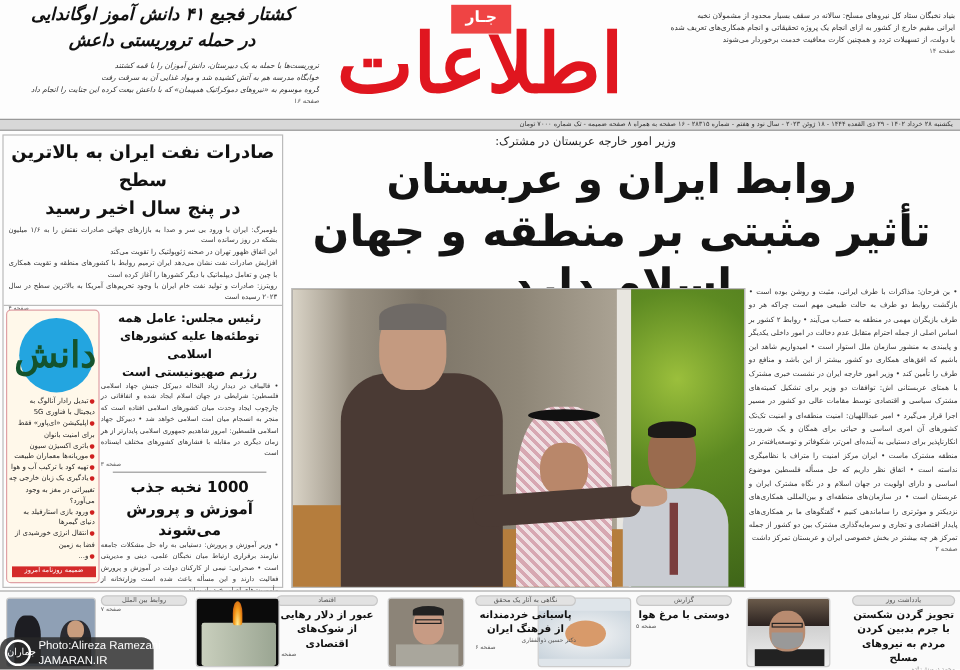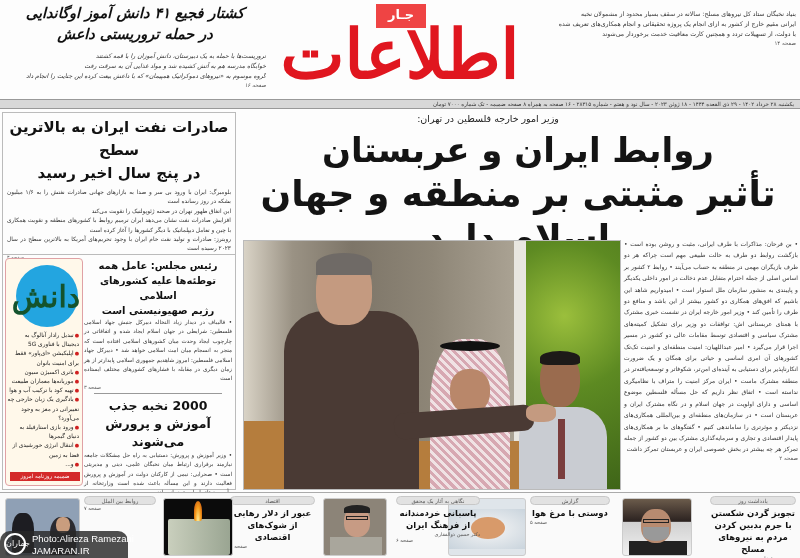--- a/index.html
+++ b/index.html
@@ -153,21 +153,21 @@
         <li>خوابگاه مدرسه هم به آتش کشیده شد و مواد غذایی آن به سرقت رفت</li>
         <li>گروه موسوم به «نیروهای دموکراتیک همپیمان» که با داعش بیعت کرده این جنایت را انجام داد</li>
       </ul>
       <div class="pg">صفحه ۱۶</div>
     </div>
   </div>
 
   <div class="dateline">یکشنبه ۲۸ خرداد ۱۴۰۲ - ۲۹ ذی القعده ۱۴۴۴ - ۱۸ ژوئن ۲۰۲۳ - سال نود و هفتم - شماره ۲۸۳۱۵ - ۱۶ صفحه به همراه ۸ صفحه ضمیمه - تک شماره ۷۰۰۰ تومان</div>
 
   <div class="lead">
-    <div class="kicker">وزیر امور خارجه فلسطین در تهران:</div>
+    <div class="kicker">وزیر امور خارجه عربستان در مشترک:</div>
     <h1>روابط ایران و عربستان</h1>
     <h1 class="sub">تأثیر مثبتی بر منطقه و جهان اسلام دارد</h1>
   </div>
 
   <div class="photo">
     <div class="wall"></div>
     <div class="pillar"></div>
     <div class="trees"></div>
     <div class="bg-person"></div>
     <div class="robe"></div>
@@ -210,21 +210,21 @@
         <h3>
           <span>رئیس مجلس: عامل همه</span><br>
           <span>توطئه‌ها علیه کشورهای اسلامی</span><br>
           <span>رژیم صهیونیستی است</span>
         </h3>
         <p>• قالیباف در دیدار زیاد النخاله دبیرکل جنبش جهاد اسلامی فلسطین: شرایطی در جهان اسلام ایجاد شده و اتفاقاتی در چارچوب ایجاد وحدت میان کشورهای اسلامی افتاده است که منجر به انسجام میان امت اسلامی خواهد شد • دبیرکل جهاد اسلامی فلسطین: امروز شاهدیم جمهوری اسلامی پایدارتر از هر زمان دیگری در مقابله با فشارهای کشورهای مختلف ایستاده است</p>
         <div class="pg">صفحه ۳</div>
         <hr>
         <div>
           <h3 class="big">
-            <span>2000 نخبه جذب</span><br>
+            <span>1000 نخبه جذب</span><br>
             <span>آموزش و پرورش می‌شوند</span>
           </h3>
           <p>• وزیر آموزش و پرورش: دستیابی به راه حل مشکلات جامعه نیازمند برقراری ارتباط میان نخبگان علمی، دینی و مدیریتی است • صحرایی: نیمی از کارکنان دولت در آموزش و پرورش فعالیت دارند و این مسأله باعث شده است وزارتخانه از مأموریت‌های اصلی خود باز بماند</p>
           <div class="pg">صفحه ۳</div>
         </div>
       </div>
 
       <div class="danesh">
         <div class="logo-circle"></div>
         <div class="logo-text">دانش</div>

